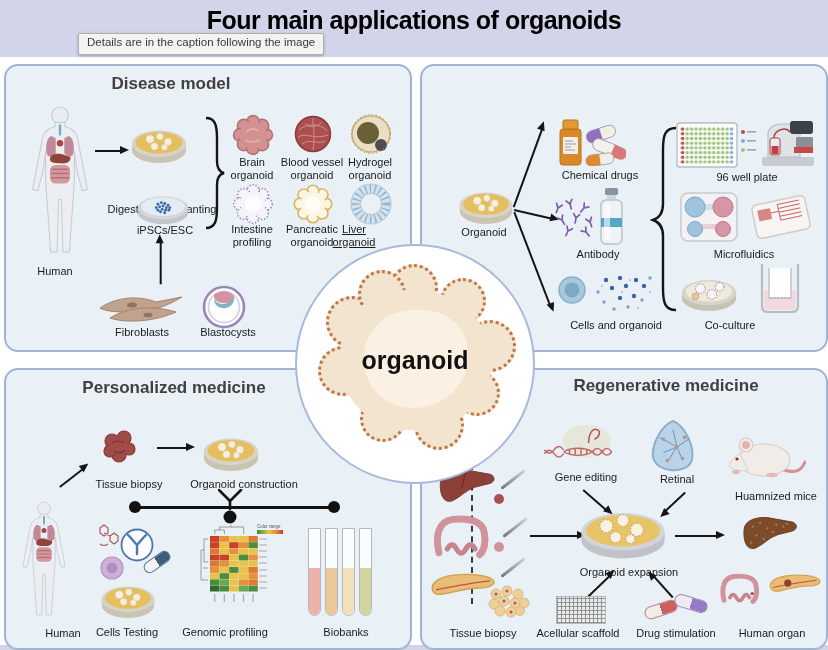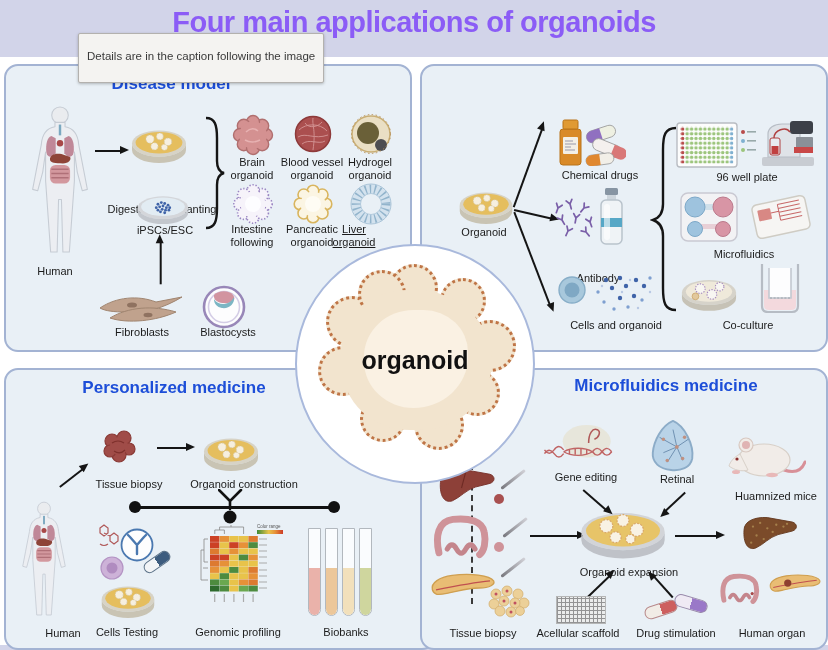--- a/index.html
+++ b/index.html
@@ -1,25 +1,25 @@
 <!DOCTYPE html>
 <html><head>
 <meta charset="utf-8">
 <style>
   html,body{margin:0;padding:0;}
   body{width:828px;height:650px;position:relative;background:#ffffff;overflow:hidden;
        font-family:"Liberation Sans",sans-serif;color:#1d1d1d;}
   .band{position:absolute;left:0;width:828px;background:#d2d4e9;}
   .maintitle{position:absolute;left:0;top:6px;width:828px;text-align:center;
-             font-size:29px;font-weight:bold;letter-spacing:-0.5px;color:#8b5cf6;}
+             font-size:25px;font-weight:bold;letter-spacing:-0.5px;color:#000000;}
   .tooltip{position:absolute;left:78px;top:33px;height:16px;background:#f4f3f1;
            border:1px solid #b3b1ae;border-radius:2px;font-size:11.5px;color:#3a3a3a;
-           padding:16px 8px;box-shadow:0 1px 3px rgba(0,0,0,.25);z-index:20;white-space:nowrap;}
+           padding:2px 8px;box-shadow:0 1px 3px rgba(0,0,0,.25);z-index:20;white-space:nowrap;}
   .panel{position:absolute;background:#e9f0f6;border:2px solid #a3b3d3;border-radius:14px;z-index:1;}
-  .ptitle{position:absolute;font-size:17px;font-weight:bold;color:#1d4ed8;text-align:center;}
+  .ptitle{position:absolute;font-size:17px;font-weight:bold;color:#404040;text-align:center;}
   .label{position:absolute;font-size:11px;line-height:1.15;text-align:center;color:#1b1b1b;}
   .icon{position:absolute;}
   .arr{position:absolute;height:0;border-top:2.6px solid #151515;transform-origin:0 1.3px;}
   .arr:after{content:"";position:absolute;right:-8px;top:-6px;width:0;height:0;
              border-left:9px solid #151515;border-top:4.6px solid transparent;border-bottom:4.6px solid transparent;}
   .dot{position:absolute;border-radius:50%;background:#111;}
   .hline{position:absolute;height:2.6px;background:#111;}
   .dashv{position:absolute;border-left:2px dashed #3a3a3a;}
   .needle{position:absolute;width:30px;height:2.5px;border-radius:1.5px;
           background:linear-gradient(90deg,#77777d,#d2d2d8);}
@@ -239,21 +239,21 @@
     </g>
     <circle cx="21" cy="21" r="12.5" fill="#fbf5e3"></circle>
       <circle cx="21" cy="21" r="8" fill="#fefcf4"></circle>
   </svg>
   <svg class="icon" style="left:344px;top:117px;" width="42" height="42" viewBox="0 0 42 42">
     <circle cx="21" cy="21" r="15" fill="none" stroke="#d3e2ee" stroke-width="9"></circle>
     <circle cx="21" cy="21" r="15" fill="none" stroke="#92b4cc" stroke-width="9" stroke-dasharray="1.4,3.2"></circle>
     <circle cx="21" cy="21" r="20" fill="none" stroke="#aac4d8" stroke-width="1"></circle>
     <circle cx="21" cy="21" r="10.5" fill="none" stroke="#aac4d8" stroke-width="0.8"></circle>
   </svg>
-  <div class="label" style="left:214px;top:157px;width:64px;">Intestine following</div>
+  <div class="label" style="left:214px;top:157px;width:64px;">Intestine profiling</div>
   <div class="label" style="left:274px;top:157px;width:64px;">Pancreatic organoid</div>
   <div class="label" style="left:316px;top:157px;width:64px;text-decoration:underline;">Liver organoid</div>
 </div>
 
 <div class="panel" style="left:420px;top:64px;width:404px;height:284px;">
 
   <svg class="icon" style="left:36px;top:118px;" width="56" height="44" viewBox="0 0 64 50">
       <use href="#dishy"></use>
     </svg>
   <div class="label" style="left:30px;top:160px;width:64px;">Organoid</div>
@@ -296,21 +296,21 @@
       <path transform="translate(36,34) rotate(-40)" d="M-3,-4 L0,0 M3,-4 L0,0 L0,5"></path>
     </g>
   </svg>
   <svg class="icon" style="left:176px;top:122px;" width="27" height="58" viewBox="0 0 27 58">
     <rect x="7" y="0" width="13" height="7" rx="1.5" fill="#8795a3"></rect>
     <rect x="9" y="7" width="9" height="5" fill="#cdd5dc"></rect>
     <rect x="3" y="12" width="21" height="44" rx="5" fill="#eff3f6" stroke="#b9c3cc" stroke-width="1.5"></rect>
     <rect x="3" y="30" width="21" height="9" fill="#56a7c6"></rect>
     <rect x="6" y="16" width="6" height="36" rx="3" fill="#ffffff" opacity="0.6"></rect>
   </svg>
-  <div class="label" style="left:136px;top:182px;width:80px;margin-top:24px;">Antibody</div>
+  <div class="label" style="left:136px;top:182px;width:80px;">Antibody</div>
 
   <svg class="icon" style="left:136px;top:210px;" width="28" height="28" viewBox="0 0 28 28">
     <circle cx="14" cy="14" r="13" fill="#a8c8dc" stroke="#88aec8" stroke-width="1.4"></circle>
     <circle cx="14" cy="14" r="7.5" fill="#7fa8c4"></circle>
   </svg>
   <svg class="icon" style="left:170px;top:206px;" width="62" height="44" viewBox="0 0 62 44">
     <g fill="#3f63a8">
         <circle cx="14" cy="8" r="2.2"></circle>
         <circle cx="28" cy="6" r="2.2"></circle>
         <circle cx="44" cy="8" r="2.2"></circle>
@@ -388,24 +388,24 @@
 
   <svg class="icon" style="left:258px;top:206px;" width="58" height="41" viewBox="0 0 60 42">
       <use href="#dishc"></use>
     </svg>
   <svg class="icon" style="left:336px;top:196px;" width="44" height="52" viewBox="0 0 44 52">
     <path d="M6,28 L6,44 Q6,48 11,48 L33,48 Q38,48 38,44 L38,28 Z" fill="#f3d9dd"></path>
     <path d="M4,2 L4,44 Q4,50 10,50 L34,50 Q40,50 40,44 L40,2" fill="none" stroke="#b6bcc4" stroke-width="2.2"></path>
     <path d="M11,6 L11,36 L33,36 L33,6" fill="#fdfdfe" stroke="#c2c8d0" stroke-width="1.6"></path>
     <path d="M12,36 h20" stroke="#9aa2aa" stroke-width="1" stroke-dasharray="2,1.6"></path>
   </svg>
-  <div class="label" style="left:266px;top:253px;width:120px;">Co-culture</div>
+  <div class="label" style="left:248px;top:253px;width:120px;">Co-culture</div>
 </div>
 
-<div class="panel" style="left:4px;top:368px;width:404px;height:278px;padding-left:24px;">
+<div class="panel" style="left:4px;top:368px;width:404px;height:278px;">
   <div class="ptitle" style="left:18px;top:8px;width:300px;">Personalized medicine</div>
 
   <svg class="icon" style="left:96px;top:59px;" width="34" height="34" viewBox="0 0 34 34">
     <g fill="#a04c48" stroke="#8a3a36" stroke-width="1.2">
       <circle cx="10" cy="12" r="7"></circle>
         <circle cx="22" cy="9" r="7"></circle>
         <circle cx="27" cy="20" r="6"></circle>
       <circle cx="17" cy="26" r="7"></circle>
         <circle cx="8" cy="22" r="6"></circle>
     </g>
@@ -505,39 +505,39 @@
         <rect x="21.6" y="63.6" width="9.4" height="5.9" fill="#4d8b3f"></rect>
         <rect x="31.2" y="63.6" width="9.4" height="5.9" fill="#e8c34a"></rect>
         <rect x="40.8" y="63.6" width="9.4" height="5.9" fill="#6aa84f"></rect>
         <rect x="50.4" y="63.6" width="9.4" height="5.9" fill="#4d8b3f"></rect>
     </g>
     <g stroke="#aaa" stroke-width="1.2">
       <path d="M61,17 h8 M61,23 h8 M61,29 h8 M61,35 h8 M61,41 h8 M61,48 h8 M61,54 h8 M61,60 h8 M61,66 h8"></path>
       <path d="M16.7,72 v8 M26.3,72 v8 M35.9,72 v8 M45.5,72 v8 M55.1,72 v8"></path>
     </g>
   </svg>
-  <div class="label" style="left:167px;top:256px;width:130px;">Genomic profiling</div>
+  <div class="label" style="left:154px;top:256px;width:130px;">Genomic profiling</div>
 
   <div class="tube" style="left:302px;top:158px;">
       <div class="liq" style="background:#eab2aa;"></div>
     </div>
   <div class="tube" style="left:319px;top:158px;">
       <div class="liq" style="background:#ecc79a;"></div>
     </div>
   <div class="tube" style="left:336px;top:158px;">
       <div class="liq" style="background:#f2e0bb;"></div>
     </div>
   <div class="tube" style="left:353px;top:158px;">
       <div class="liq" style="background:#cfd69e;"></div>
     </div>
   <div class="label" style="left:290px;top:256px;width:100px;">Biobanks</div>
 </div>
 
 <div class="panel" style="left:420px;top:368px;width:404px;height:278px;">
-  <div class="ptitle" style="left:94px;top:6px;width:300px;">Microfluidics medicine</div>
+  <div class="ptitle" style="left:94px;top:6px;width:300px;">Regenerative medicine</div>
 
   <svg class="icon" style="left:120px;top:52px;" width="76" height="48" viewBox="0 0 78 50">
     <ellipse cx="46" cy="20" rx="25" ry="17" fill="#e6e4d6" opacity="0.85"></ellipse>
     <g stroke="#c06464" stroke-width="1.5" fill="none">
       <path d="M2,33 q5,-7 10,0 q5,7 10,0"></path>
         <path d="M2,29 q5,7 10,0 q5,-7 10,0"></path>
       <path d="M22,31 C30,26 44,26 52,31"></path>
         <path d="M22,31 C30,36 44,36 52,31"></path>
       <path d="M52,31 q5,-7 10,0 q5,7 10,0"></path>
         <path d="M52,31 q5,7 10,0 q5,-7 10,0"></path>

